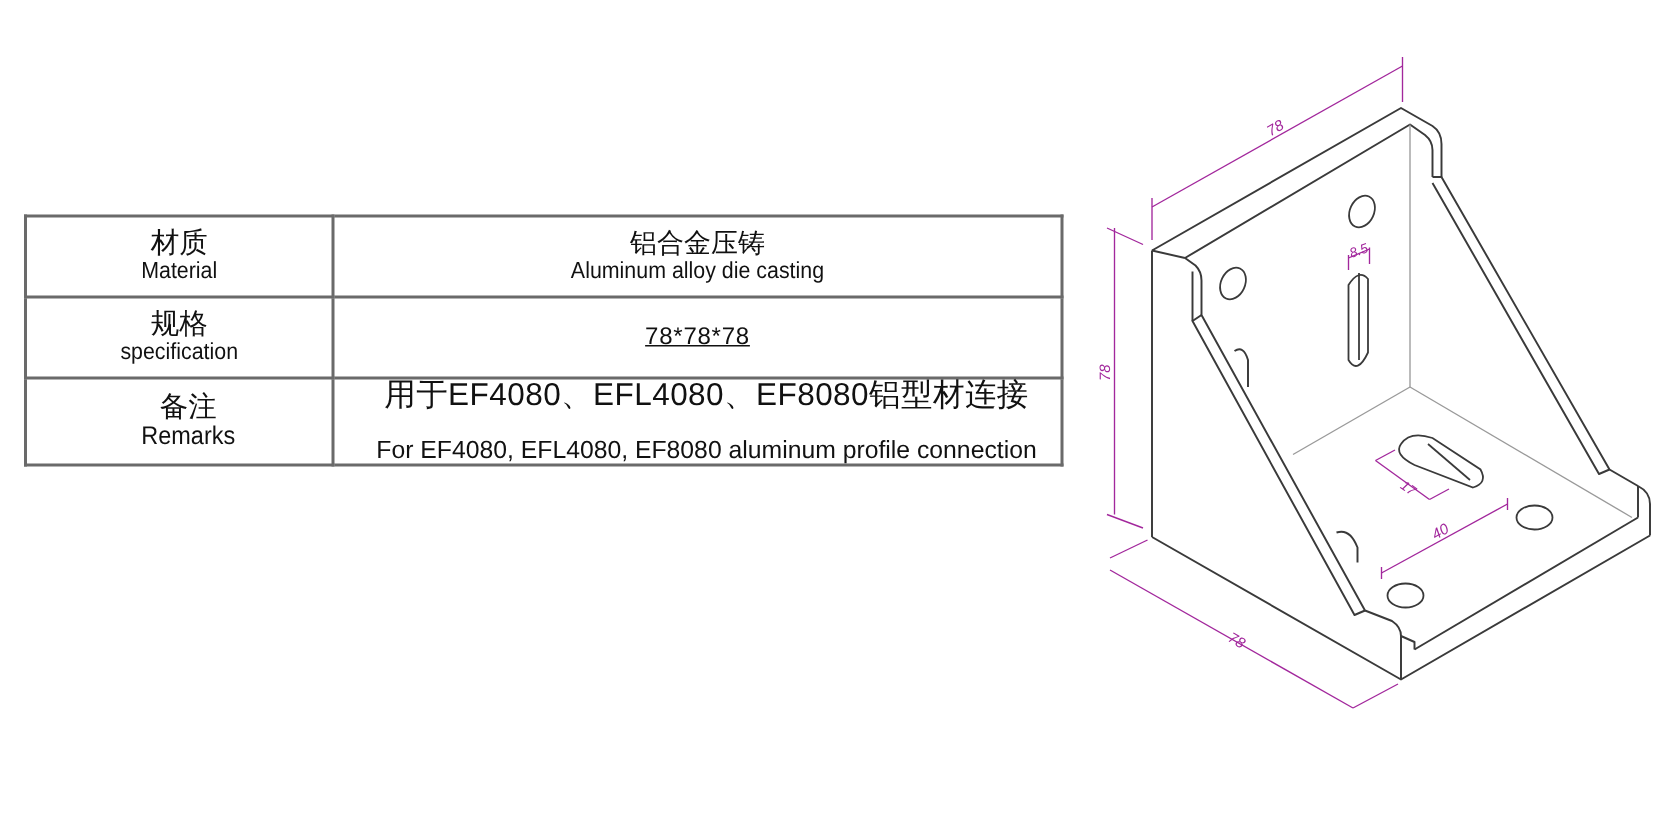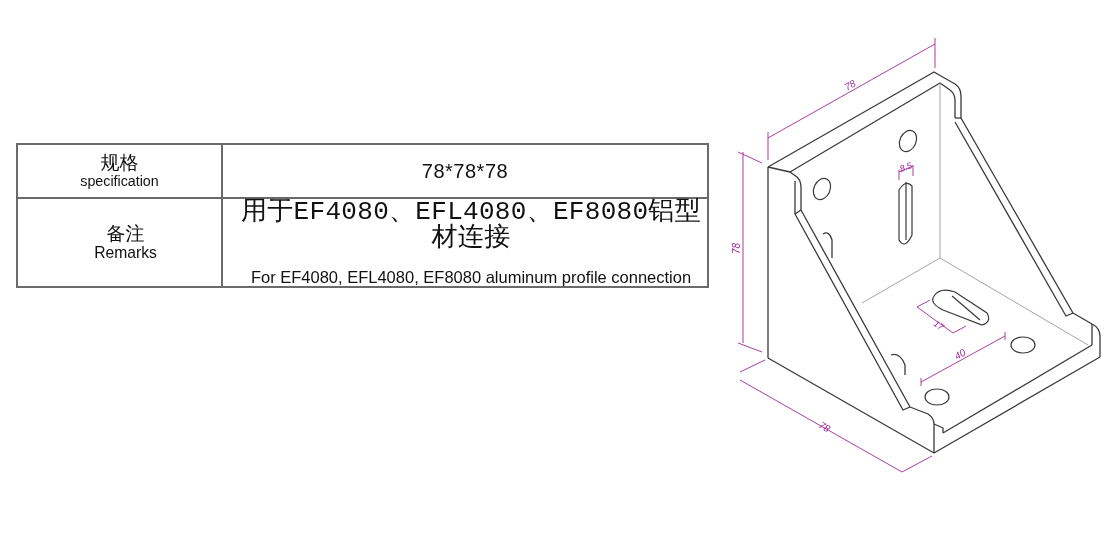--- a/index.html
+++ b/index.html
@@ -8,32 +8,42 @@
   .spec-table td { border:2px solid #6a6a6a; text-align:center; vertical-align:middle; padding:0; line-height:1; }
   .spec-table td.label { width:191px; }
   .row-1 td { height:52px; }
   .row-2 td { height:51px; }
   .row-3 td { height:52px; }
   .row-4 td { height:49px;padding-left:12px; }
   .zh { display:block; font-family:"DejaVu Sans", sans-serif; font-size:19px; color:#111; }
   .en { display:block; font-size:15.5px; color:#111; transform:scaleX(0.92); margin-top:1px; }
   .val-zh { display:block; font-family:"DejaVu Sans", sans-serif; font-size:18px; }
   .val-en { display:block; font-size:15.5px; transform:scaleX(0.92); margin-top:1px; }
-  .val-big { display:block; font-size:20px; letter-spacing:0.5px; }
+  .val-big { display:block; font-size:16px; letter-spacing:0.5px;text-decoration:underline; }
   .val-en-lg { display:block; font-size:18px; margin-top:1px; }
-  .remarks-zh { display:block; font-family:Liberation Mono, monospace; font-size:26px; letter-spacing:0.3px; }
+  .remarks-zh { display:block; font-family:Liberation Sans, sans-serif; font-size:21px; letter-spacing:0.3px; }
   .remarks-en { display:block; font-size:16.5px; margin-top:18px; }
   .drawing { position:absolute; left:0; top:0; width:1120px; height:542px; pointer-events:none; }
   .drawing .dimtext { font-family:"Liberation Sans", sans-serif; font-style:italic; font-size:10px; fill:#a2279c; }
 </style>
 </head>
 <body>
 
 <table class="spec-table">
   <tbody>
+      <tr class="row-1">
+    <td class="label">
+      <span class="zh">材质</span>
+      <span class="en">Material</span>
+    </td>
+    <td>
+      <span class="val-zh">铝合金压铸</span>
+      <span class="val-en">Aluminum alloy die casting</span>
+    </td>
+  </tr>
   <tr class="row-3">
     <td class="label">
       <span class="zh">规格</span>
       <span class="en">specification</span>
     </td>
     <td>
       <span class="val-big">78*78*78</span>
     </td>
   </tr>
   <tr class="row-4">

